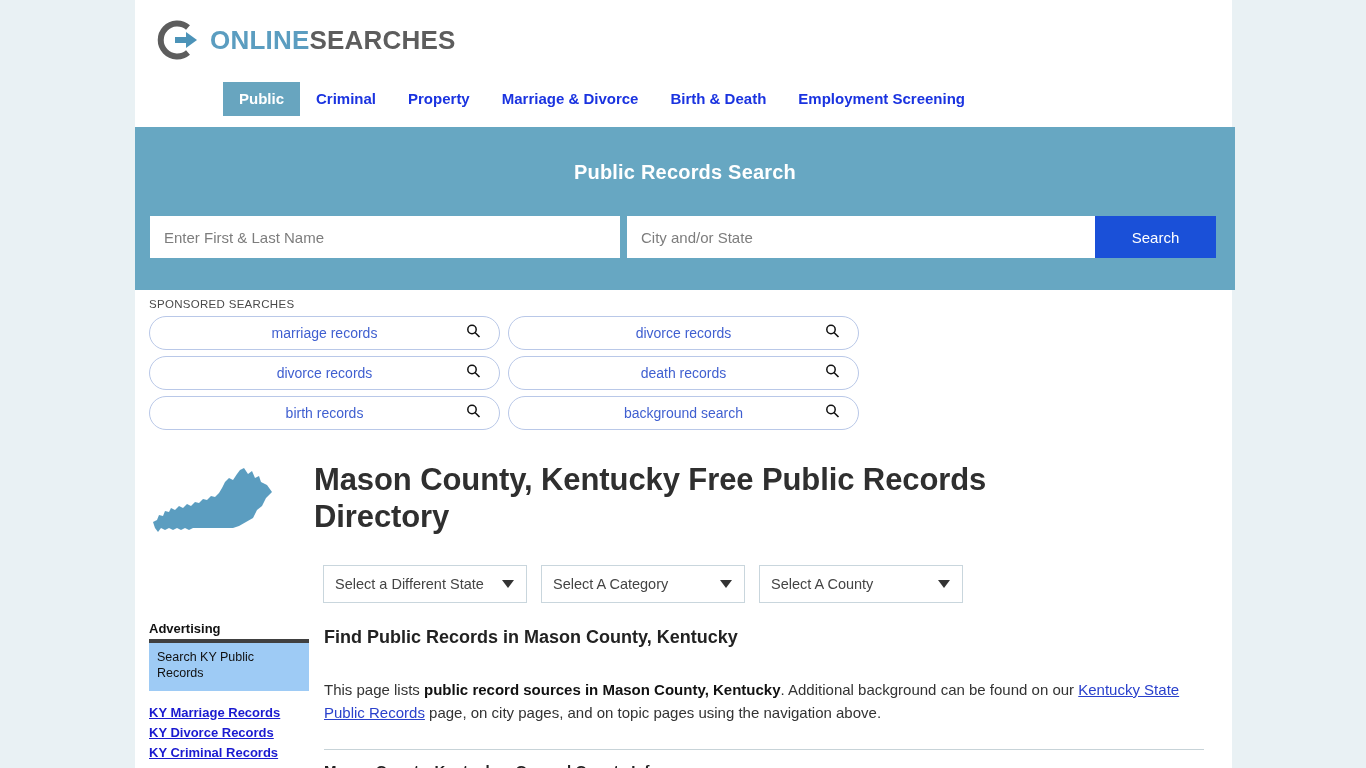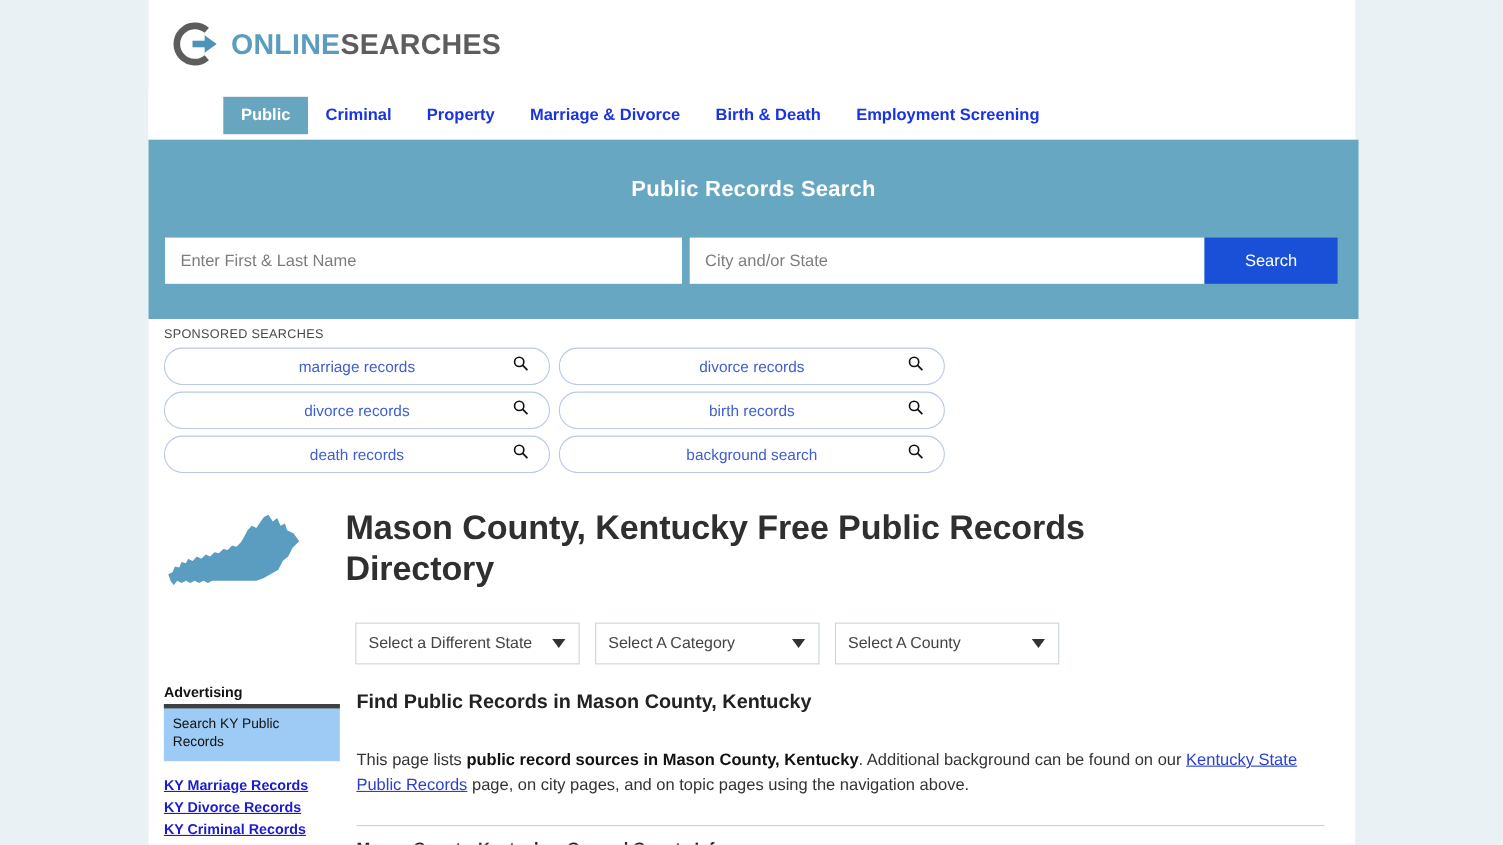--- a/index.html
+++ b/index.html
@@ -31,22 +31,22 @@
   }
   .logo-mark { width: 46px; height: 46px; position: relative; margin-right: 9px; }
   .logo-text { font-size: 26px; font-weight: bold; letter-spacing: .2px; white-space: nowrap; }
   .logo-online { color: #5b9dc0; }
   .logo-searches { color: #5d5d5d; }
 
   
   .tabbar {
     position: relative;
     height: 45px;
-    display: flex; align-items: center;
-    padding-left: 68px;
+    display: flex; align-items: flex-start;
+    padding-left: 88px;
     background: #ffffff;
   }
   .tab {
     font-size: 15px; font-weight: bold;
     color: #1a33e0;
     padding: 9px 16px 10px 16px;
     line-height: 1;
     white-space: nowrap;
     cursor: pointer;
     background: transparent;
@@ -314,31 +314,31 @@
           <span class="pill-label">divorce records</span>
           <span class="pill-icon">
             <svg width="15" height="15" viewBox="0 0 15 15">
                 <circle cx="6" cy="6" r="4.2" stroke="#111" stroke-width="1.5" fill="none"></circle>
                 <line x1="9" y1="9" x2="13.5" y2="13.5" stroke="#111" stroke-width="1.6"></line>
               </svg>
           </span>
         </div>
 
         <div class="pill">
+          <span class="pill-label">death records</span>
+          <span class="pill-icon">
+            <svg width="15" height="15" viewBox="0 0 15 15">
+                <circle cx="6" cy="6" r="4.2" stroke="#111" stroke-width="1.5" fill="none"></circle>
+                <line x1="9" y1="9" x2="13.5" y2="13.5" stroke="#111" stroke-width="1.6"></line>
+              </svg>
+          </span>
+        </div>
+
+        <div class="pill">
           <span class="pill-label">birth records</span>
-          <span class="pill-icon">
-            <svg width="15" height="15" viewBox="0 0 15 15">
-                <circle cx="6" cy="6" r="4.2" stroke="#111" stroke-width="1.5" fill="none"></circle>
-                <line x1="9" y1="9" x2="13.5" y2="13.5" stroke="#111" stroke-width="1.6"></line>
-              </svg>
-          </span>
-        </div>
-
-        <div class="pill">
-          <span class="pill-label">death records</span>
           <span class="pill-icon">
             <svg width="15" height="15" viewBox="0 0 15 15">
                 <circle cx="6" cy="6" r="4.2" stroke="#111" stroke-width="1.5" fill="none"></circle>
                 <line x1="9" y1="9" x2="13.5" y2="13.5" stroke="#111" stroke-width="1.6"></line>
               </svg>
           </span>
         </div>
 
         <div class="pill">
           <span class="pill-label">background search</span>

